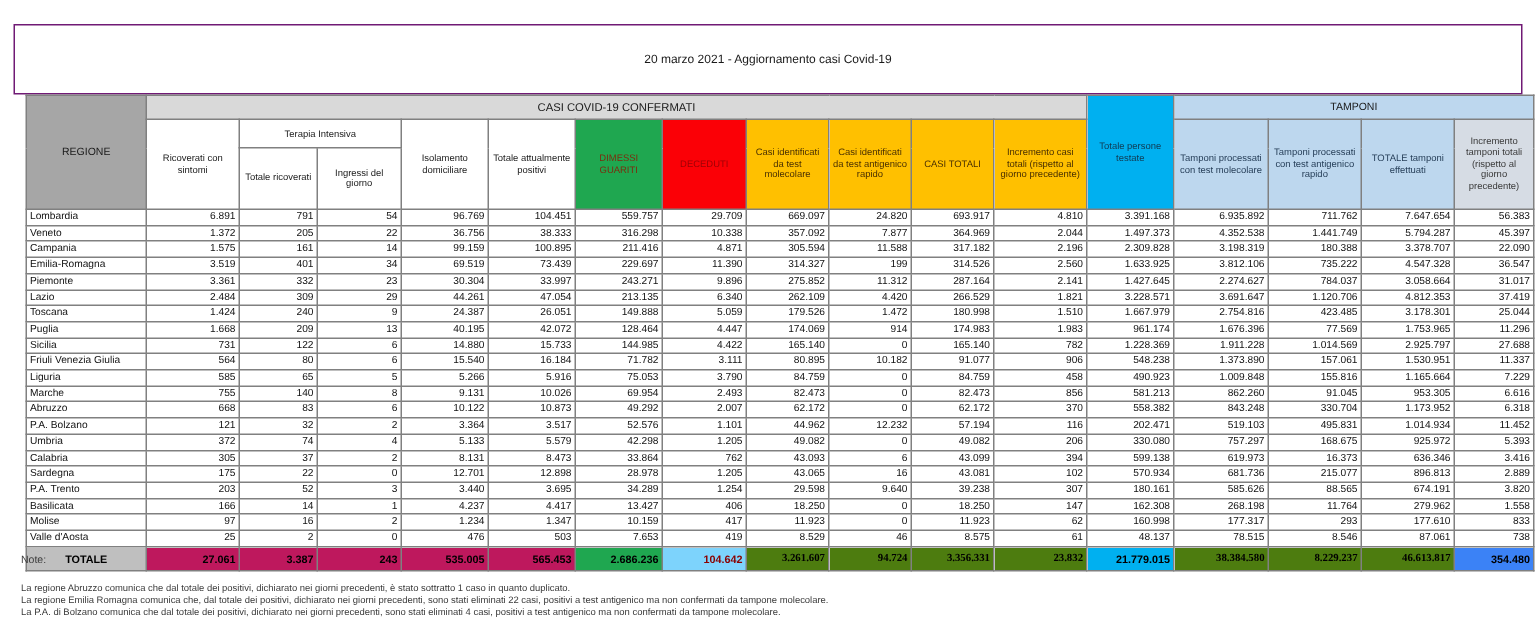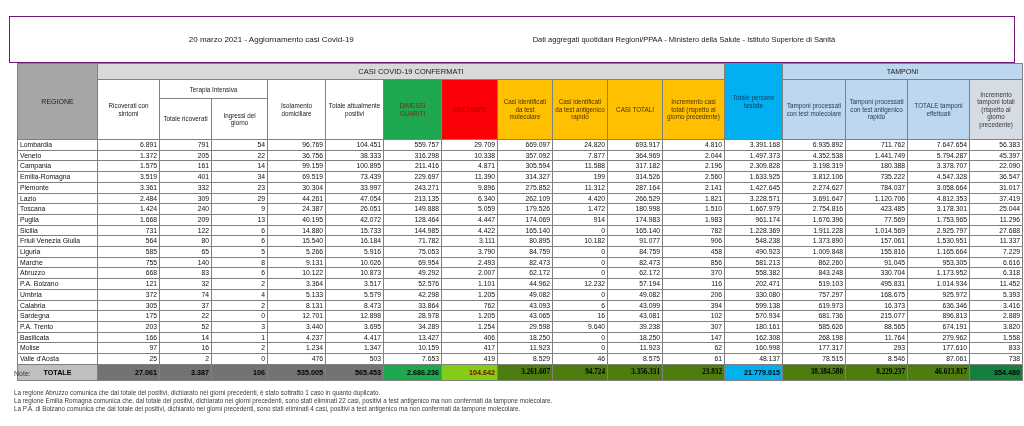--- a/index.html
+++ b/index.html
@@ -24,39 +24,38 @@
   th.h.lblue{background:#bdd7ee;color:#28405a;}
   th.h.grayblue{background:#d6dce4;color:#3a3a3a;}
   th.h3{background:#fff;font-size:6.3px;text-align:center;vertical-align:middle;height:38px;padding:1px 2px;line-height:7.5px;}
   
   tr.drow td{font-size:6.8px;line-height:9.7px;height:9.7px;padding:0 2px;white-space:nowrap;background:#fff;color:#111;}
   tr.drow td.region{text-align:left;}
   tr.drow td.num{text-align:right;}
   
   tr.trow td{font-size:7.2px;font-weight:bold;line-height:15px;height:15px;padding:0 2px;white-space:nowrap;color:#000;margin-left:36px;}
   tr.trow td.region{text-align:center;background:#bfbfbf;}
-  tr.trow td.num{text-align:right;background:#737373;}
+  tr.trow td.num{text-align:right;background:#be185d;}
   tr.trow td.c-green{background:#1fa750;}
-  tr.trow td.c-red{background:#84cc16;color:#8a0000;}
+  tr.trow td.c-red{background:#7dd3fc;color:#8a0000;}
   tr.trow td.c-gold{background:#4d7c0f;font-family:Liberation Serif, serif;}
   tr.trow td.c-cyan{background:#00b0f0;text-align:right;}
   tr.trow td.c-lblue{background:#4d7c0f;font-family:Liberation Serif, serif;}
-  tr.trow td.c-gray{background:#15803d;}
+  tr.trow td.c-gray{background:#3b82f6;}
   .notes{position:absolute;left:14px;top:370px;width:990px;color:#3a3a3a;}
   .notes .ntitle{font-size:7px;margin-bottom:12px;}
   .notes .nline{font-size:6.3px;line-height:8.2px;}
 </style>
 </head>
 <body>
 
 <div class="page">
 
   <div class="titlebox">
     <div class="l1">20 marzo 2021 - Aggiornamento casi Covid-19</div>
-    <div class="l2">Dati aggregati quotidiani Regioni/PPAA - Ministero della Salute - Istituto Superiore di Sanità</div>
   </div>
 
   <table class="t">
     <colgroup>
       <col style="width:80px">
         <col style="width:62px">
         <col style="width:52px">
         <col style="width:56px">
       <col style="width:58px">
         <col style="width:58px">
@@ -497,21 +496,21 @@
           <td class="num">48.137</td>
           <td class="num">78.515</td>
           <td class="num">8.546</td>
           <td class="num">87.061</td>
           <td class="num">738</td>
         </tr>
         <tr class="trow">
           <td class="region">TOTALE</td>
           <td class="num">27.061</td>
           <td class="num">3.387</td>
-          <td class="num">106</td>
+          <td class="num">243</td>
           <td class="num">535.005</td>
           <td class="num">565.453</td>
           <td class="num c-green">2.686.236</td>
           <td class="num c-red">104.642</td>
           <td class="num c-gold">3.261.607</td>
           <td class="num c-gold">94.724</td>
           <td class="num c-gold">3.356.331</td>
           <td class="num c-gold">23.832</td>
           <td class="num c-cyan">21.779.015</td>
           <td class="num c-lblue">38.384.580</td>

